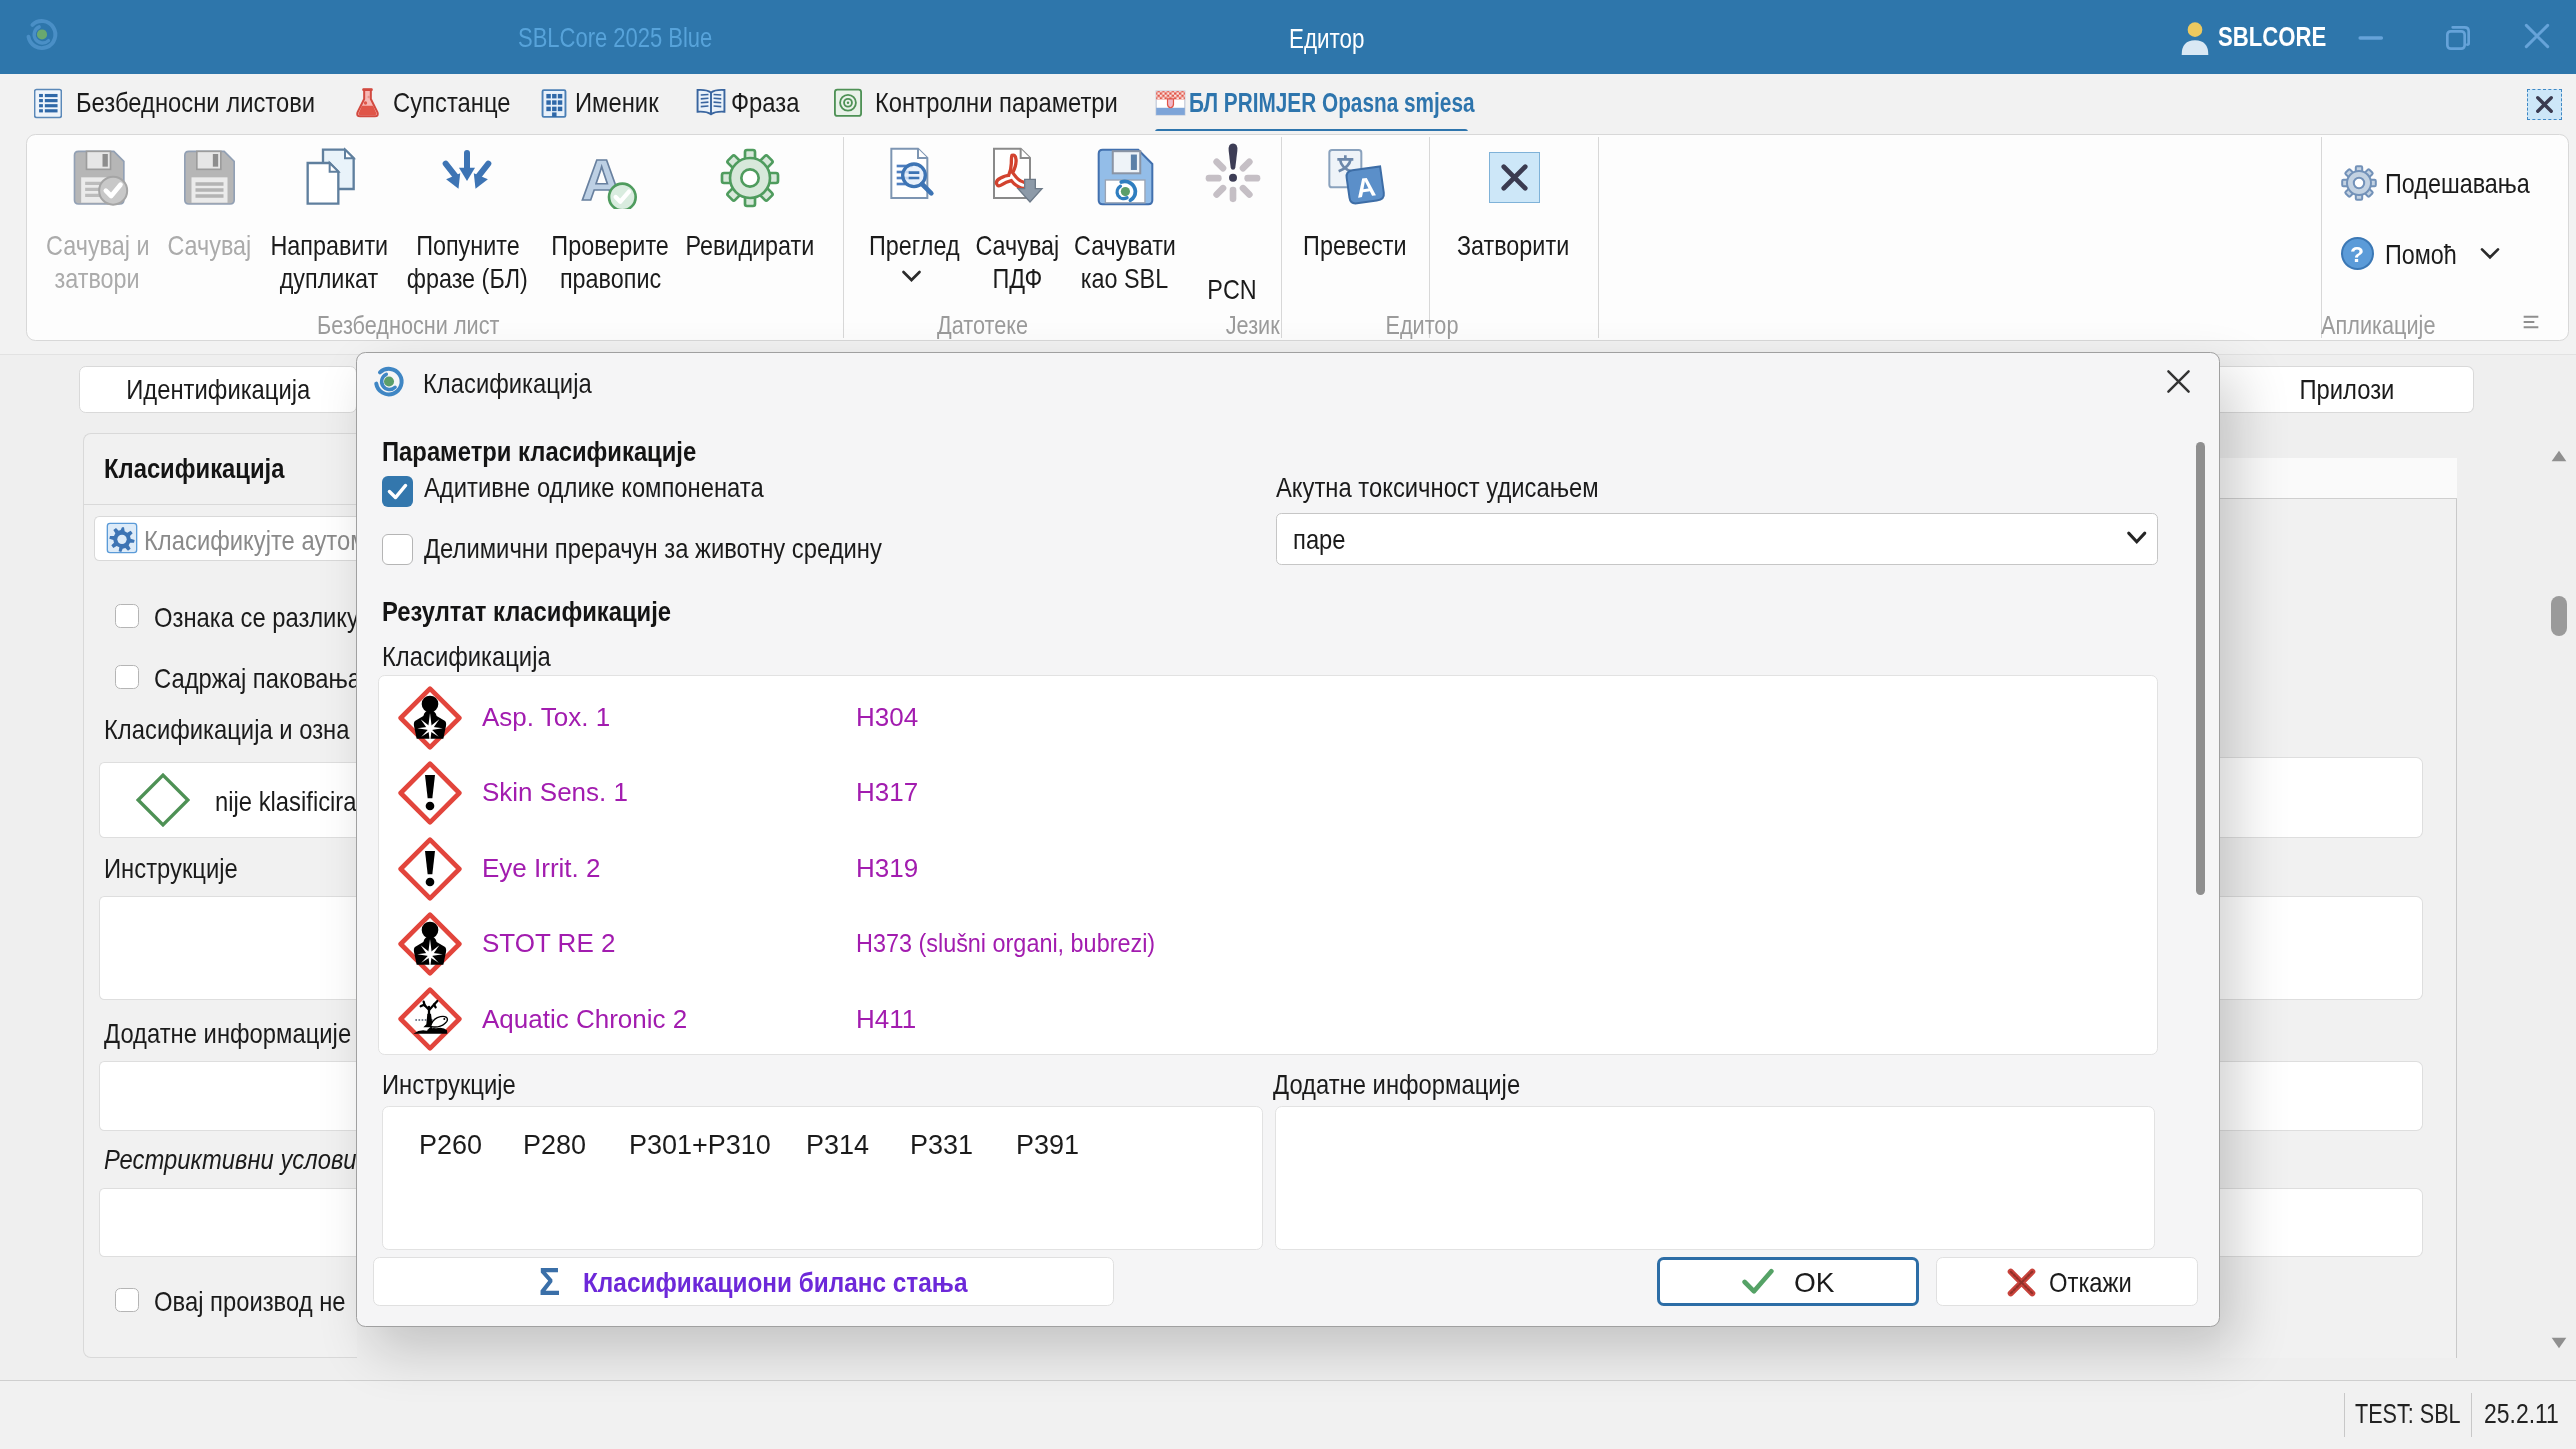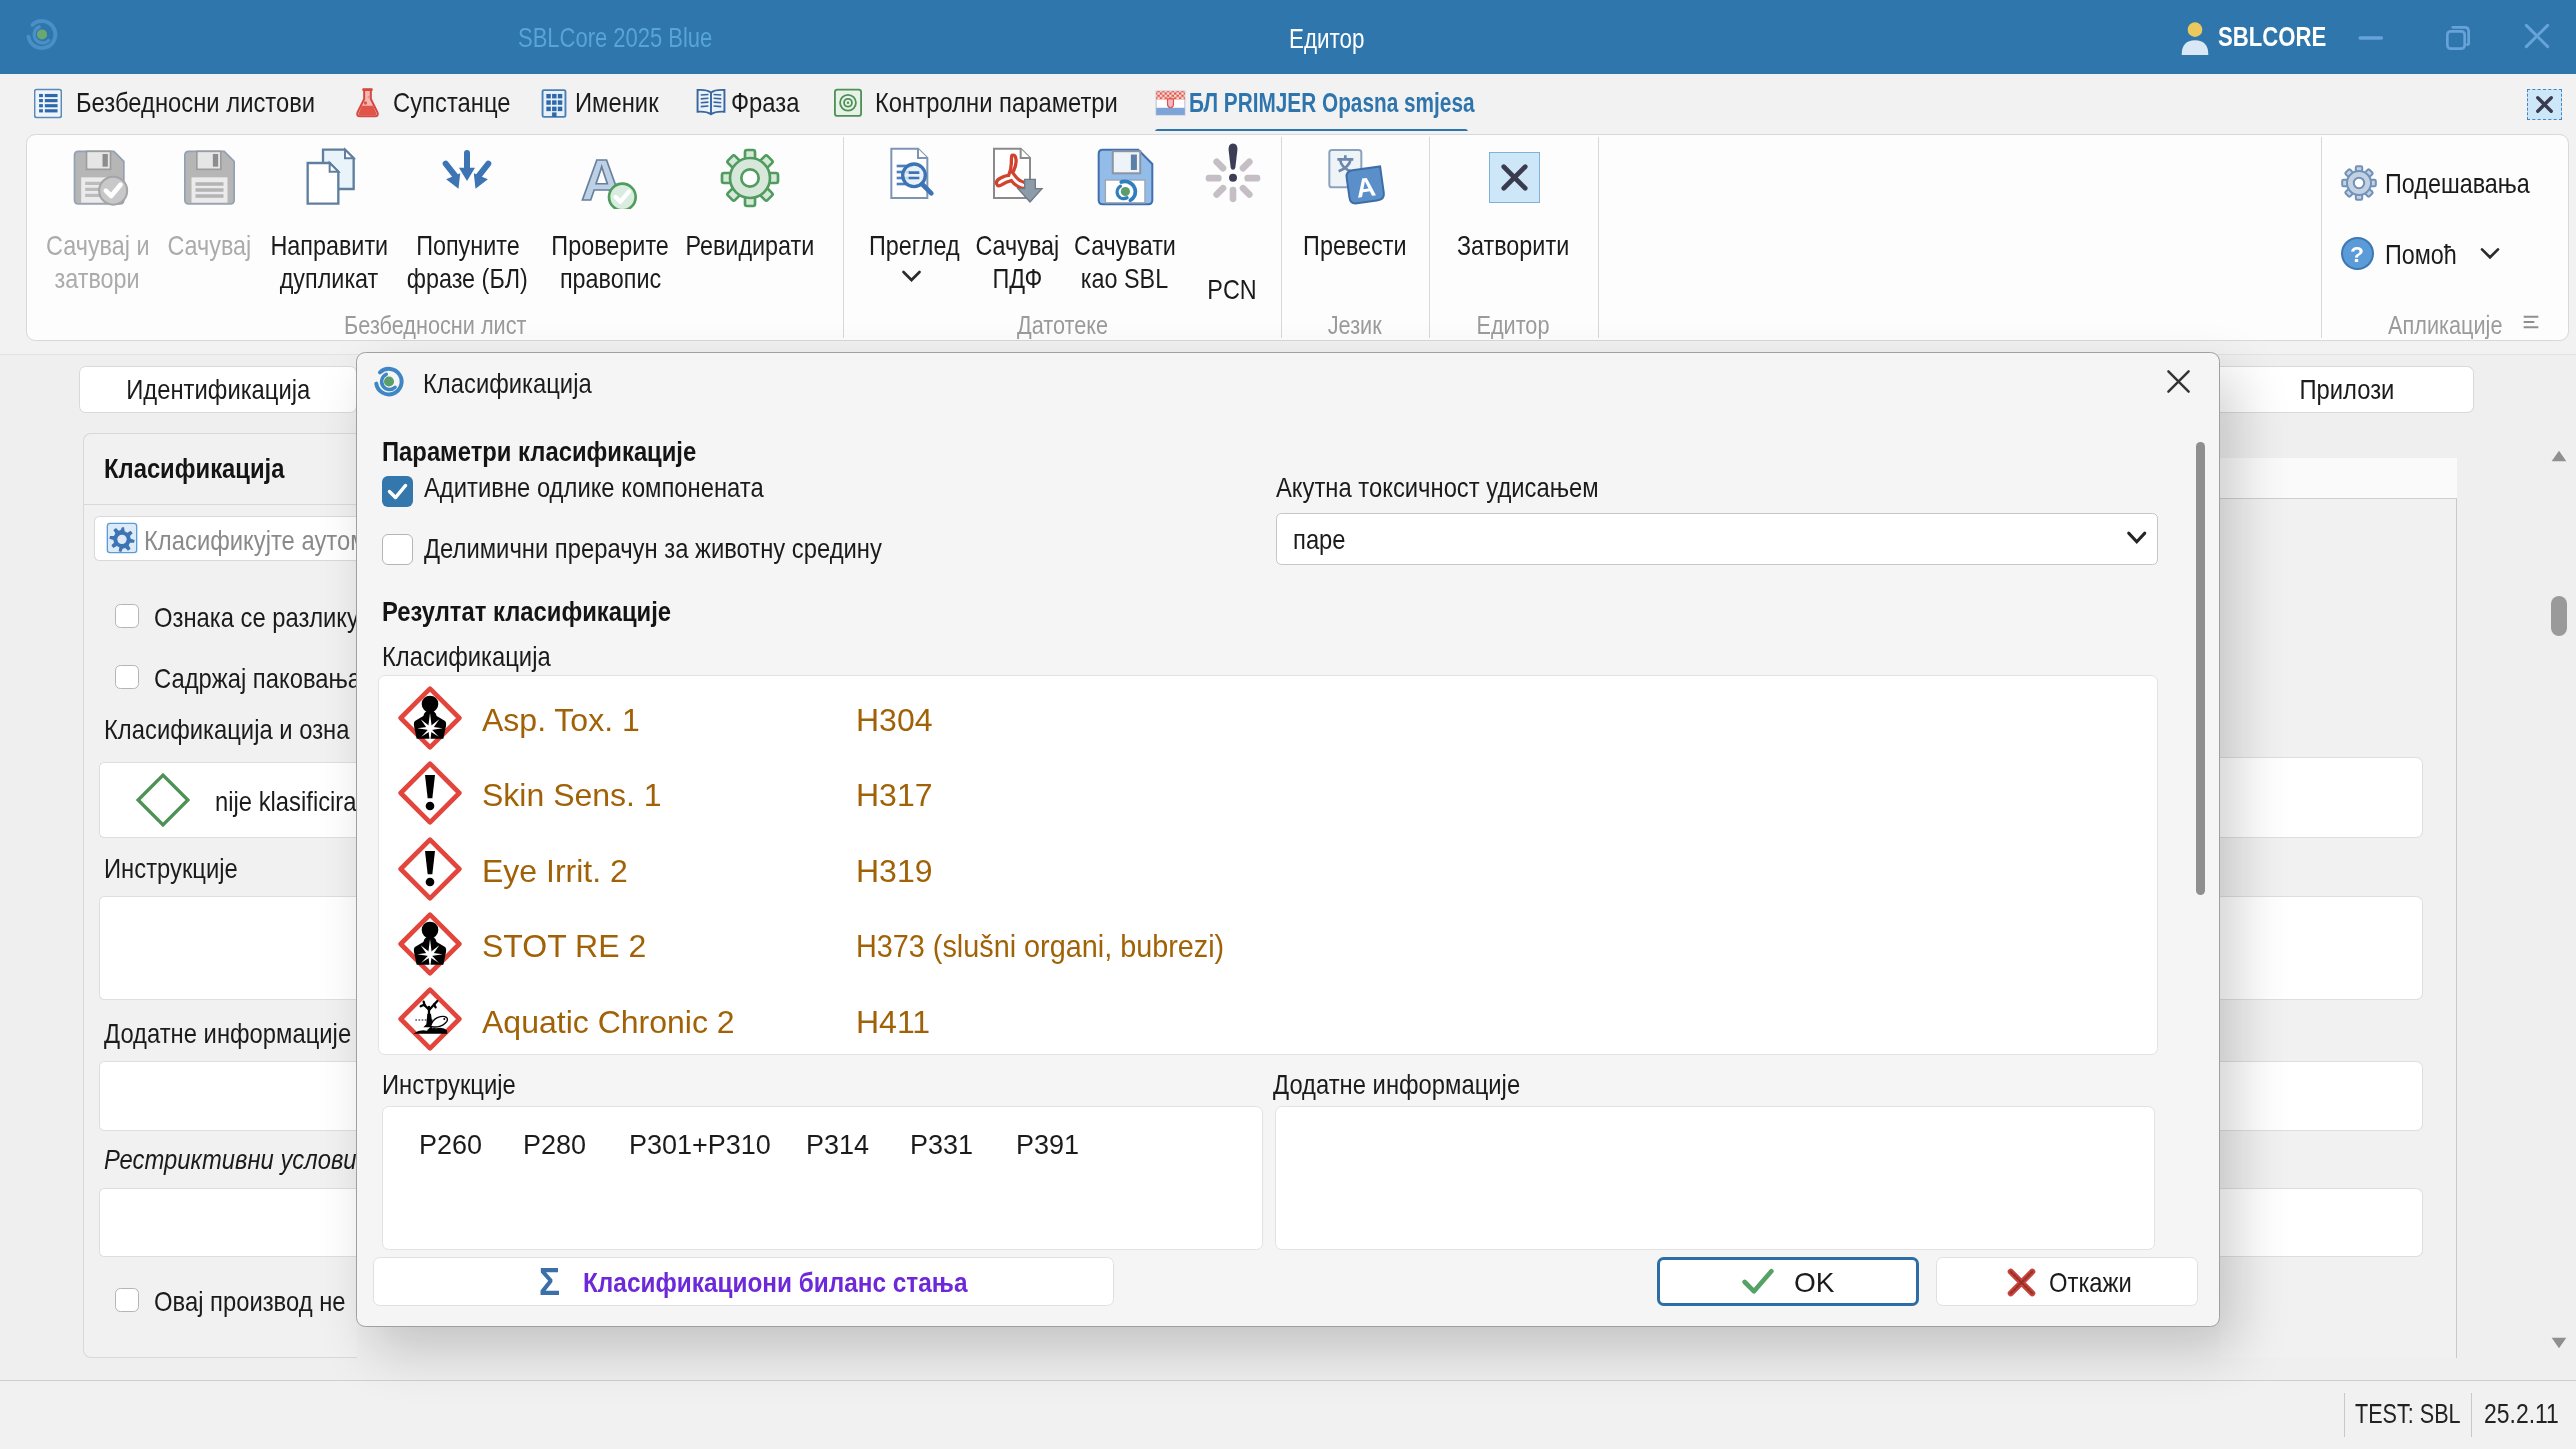--- a/index.html
+++ b/index.html
@@ -13,36 +13,36 @@
 #wintitle { color:#ffffff; font-size:28px; left:1289px; top:23px; transform:scaleX(0.8); transform-origin:0 0;}
 #usertxt { color:#ffffff; font-size:27px; font-weight:bold; left:2218px; top:22px; transform:scaleX(0.82); transform-origin:0 0;}
 #menurow { left:0; top:74px; width:2576px; height:58px; background:#f2f2f2; }
 .mitem { position:absolute; top:74px; height:58px; display:flex; align-items:center; color:#1b1b1b; font-size:28px; }
 #tabunder { left:1155px; top:129px; width:313px; height:6px; border-radius:3.4px; background:#2e75ad; }
 #ribbonbg { left:0; top:131px; width:2576px; height:224px; background:#f2f2f2; border-bottom:1.3px solid #e2e2e2;}
 #ribbonbox { left:26px; top:134px; width:2543px; height:207px; background:#fdfdfd; border:1.3px solid #d8d8d8; border-radius:9.4px; }
 .rsep { position:absolute; top:137px; width:1.3px; height:201px; background:#d8d8d8; }
 .rlab { position:absolute; top:229px; width:241px; text-align:center; color:#1b1b1b; font-size:27.5px; line-height:33px; }
 .rlab.dis { color:#ababab; }
-.glab { position:absolute; top:311px; width:268px; text-align:center; color:#9b9b9b; font-size:25.5px; }
+.glab { position:absolute; top:311px; width:268px; text-align:left; color:#9b9b9b; font-size:25.5px; }
 .tabbtn { position:absolute; top:366px; height:47px; background:#ffffff; border:1.3px solid #d9d9d9; border-radius:6.7px; color:#1b1b1b; font-size:28px; display:flex; align-items:center; justify-content:center; }
 .bglab { position:absolute; color:#1b1b1b; font-size:28px; white-space:nowrap; }
 .bgcheck { position:absolute; width:24px; height:24px; background:#ffffff; border:1.3px solid #b5b5b5; border-radius:5.4px; }
 #statusbar { left:0; top:1380px; width:2576px; height:69px; background:#f1f1f1; border-top:1.3px solid #cfcfcf; }
 .stsep { position:absolute; top:1393px; width:1.3px; height:44px; background:#c8c8c8; }
 .sttxt { position:absolute; top:1399px; color:#222; font-size:27px; }
 #dialog { left:356px; top:352px; width:1864px; height:975px; background:#f5f5f6; border:1.3px solid #a0a0a0; border-radius:9.4px; box-shadow:16px 23px 54px rgba(0,0,0,0.19); }
 .d { position:absolute; }
 #dlgtitle { left:423px; top:368px; font-size:28px; color:#1b1b1b; }
 .dbold { font-size:28px; font-weight:bold; color:#141414; }
 .dtext { font-size:28px; color:#1b1b1b; }
 .dwhite { background:#ffffff; border:1.3px solid #e2e2e2; border-radius:6.7px; }
 .dcheck { width:31px; height:31px; border-radius:6px; }
 .pcode { position:absolute; top:1130px; font-size:27px; color:#1b1b1b; }
-.hrow { position:absolute; font-size:32px; color:#a16207; }
+.hrow { position:absolute; font-size:26px; color:#a21caf; }
 </style>
 </head>
 <body>
 
 <div class="abs" id="titlebar"></div>
 <svg class="abs" style="left:23.5px; top:17px;" width="36" height="36" viewBox="0 0 64 64">
     <g fill="none" stroke="#4a8fc6" stroke-linecap="round">
       <path d="M15 14 A24 24 0 1 1 8 35" stroke-width="7"></path>
       <path d="M27 17.5 A15 15 0 1 0 43.5 42" stroke-width="6"></path>
     </g>

